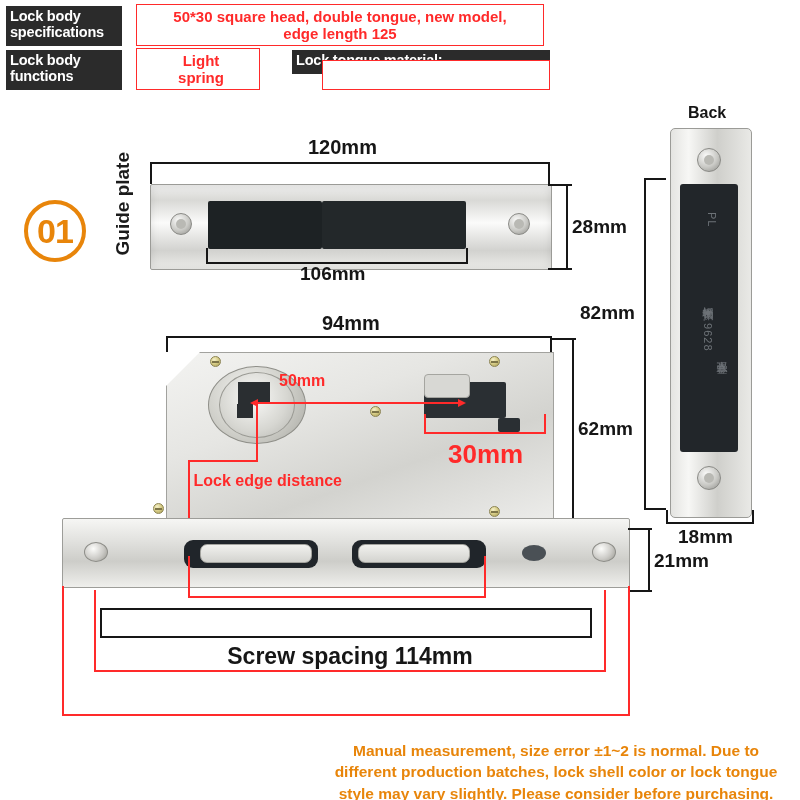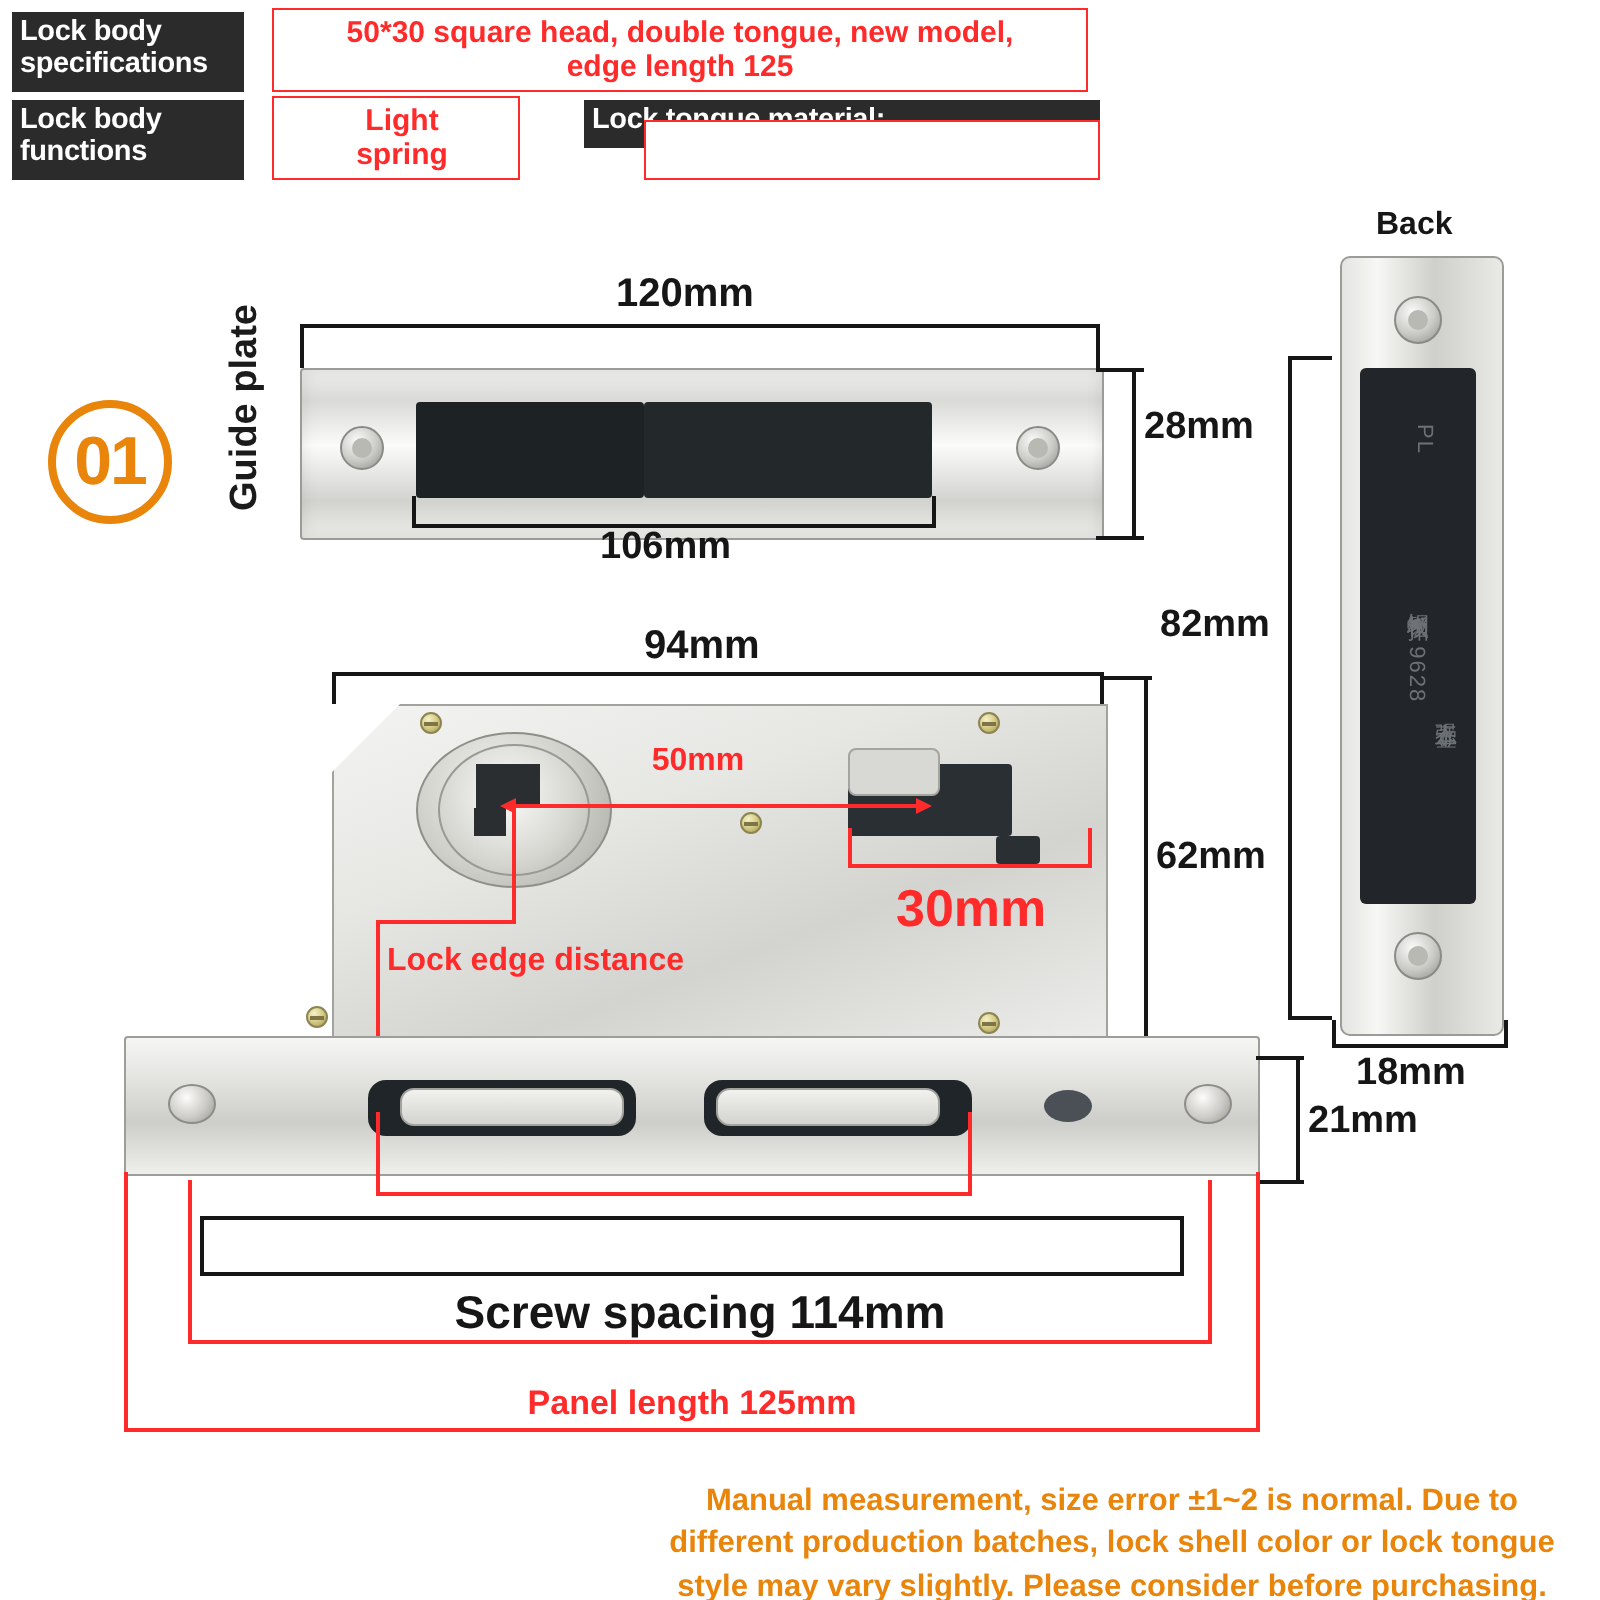--- a/index.html
+++ b/index.html
@@ -328,21 +328,21 @@
   <div class="screwhole-in" style="left:514px; top:219px; width:10px; height:10px;"></div>
 
   <div class="dimline-h" style="left:206px; top:262px; width:262px;"></div>
   <div class="tick-v" style="left:206px; top:248px; height:14px;"></div>
   <div class="tick-v" style="left:466px; top:248px; height:14px;"></div>
   <div class="txt dark b" style="left:300px; top:263px; font-size:19px;">106mm</div>
 
   <div class="dimline-v" style="left:566px; top:184px; height:84px;"></div>
   <div class="tick-h" style="left:548px; top:184px; width:24px;"></div>
   <div class="tick-h" style="left:548px; top:268px; width:24px;"></div>
-  <div class="txt dark b" style="left:572px; top:203px; font-size:19px;">28mm</div>
+  <div class="txt dark b" style="left:572px; top:216px; font-size:19px;">28mm</div>
 
   <div class="txt dark b" style="left:688px; top:104px; font-size:16px;">Back</div>
 
   <div class="backplate" style="left:670px; top:128px; width:80px; height:388px;"></div>
   <div class="bp-black" style="left:680px; top:184px; width:58px; height:268px;"></div>
   <div class="screwhole" style="left:697px; top:148px; width:24px; height:24px;"></div>
   <div class="screwhole-in" style="left:704px; top:155px; width:10px; height:10px;"></div>
   <div class="screwhole" style="left:697px; top:466px; width:24px; height:24px;"></div>
   <div class="screwhole-in" style="left:704px; top:473px; width:10px; height:10px;"></div>
   <div class="bp-txt" style="left:706px; top:212px;">PL</div>
@@ -381,21 +381,21 @@
 
   <div class="latch-blk" style="left:424px; top:382px; width:82px; height:36px;"></div>
   <div class="latch-cap" style="left:424px; top:374px; width:46px; height:24px; border-radius:4px;"></div>
   <div class="latch-blk" style="left:498px; top:418px; width:22px; height:14px;"></div>
 
   <div class="dimline-v" style="left:572px; top:338px; height:188px;"></div>
   <div class="tick-h" style="left:552px; top:338px; width:24px;"></div>
   <div class="tick-h" style="left:552px; top:526px; width:24px;"></div>
   <div class="txt dark b" style="left:578px; top:418px; font-size:19px;">62mm</div>
 
-  <div class="txt red" style="left:279px; top:372px; font-size:16px; text-align:center; width:140px;">50mm</div>
+  <div class="txt red" style="left:279px; top:372px; font-size:16px; width:140px;">50mm</div>
   <div class="dimline-h red" style="left:256px; top:402px; width:206px;"></div>
   <div class="arrow red left" style="left:250px; top:399px;"></div>
   <div class="arrow red right" style="left:458px; top:399px;"></div>
 
   <div class="dimline-v red" style="left:256px; top:402px; height:60px;"></div>
   <div class="dimline-h red" style="left:188px; top:460px; width:70px;"></div>
   <div class="dimline-v red" style="left:188px; top:460px; height:98px;"></div>
   <div class="arrow red down" style="left:185px; top:556px;"></div>
   <div class="txt red" style="left:192px; top:472px; font-size:16px; text-align:right; width:150px;">Lock edge distance</div>
 
@@ -427,19 +427,18 @@
   <div class="dimline-h" style="left:100px; top:636px; width:492px;"></div>
 
   <div class="dimline-v red" style="left:94px; top:590px; height:80px;"></div>
   <div class="dimline-v red" style="left:604px; top:590px; height:80px;"></div>
   <div class="dimline-h red" style="left:94px; top:670px; width:512px;"></div>
   <div class="txt dark b" style="left:94px; top:643px; width:512px; text-align:center; font-size:23px;">Screw spacing 114mm</div>
 
   <div class="dimline-v red" style="left:62px; top:586px; height:128px;"></div>
   <div class="dimline-v red" style="left:628px; top:586px; height:128px;"></div>
   <div class="dimline-h red" style="left:62px; top:714px; width:568px;"></div>
-  <div class="txt red" style="left:62px; top:692px; width:568px; text-align:center; font-size:17px;">Panel length 125mm</div>
 
   <div class="footnote" style="left: 318px; top: 740px; width: 476px; white-space: pre-line;">Manual measurement, size error ±1~2 is normal. Due to
 different production batches, lock shell color or lock tongue
 style may vary slightly. Please consider before purchasing.</div>
 
 </div>
 
 </body></html>

